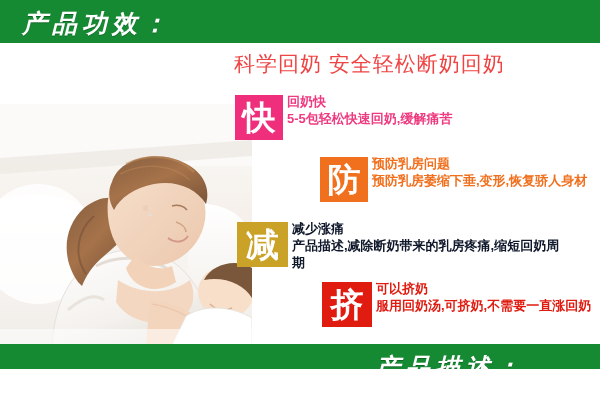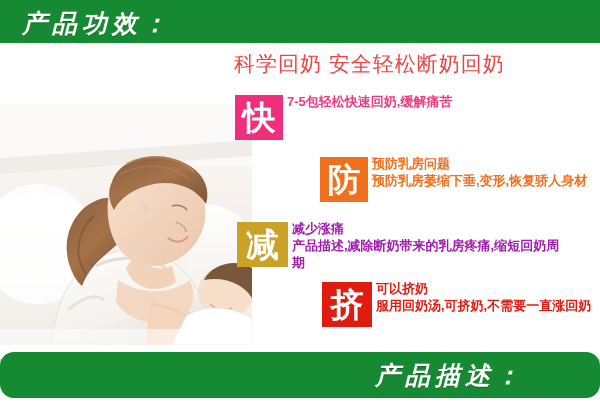--- a/index.html
+++ b/index.html
@@ -27,23 +27,22 @@
     left: 0;
     width: 600px;
     background: #158a32;
     overflow: hidden;
   }
   #banner-top {
     top: 0;
     height: 43px;
   }
   #banner-bottom {
-    top: 352px;
-    height: 46px;
-    border-radius: 14px;
+    top: 344px;
+    height: 25px;
   }
   .banner-text {
     position: absolute;
     color: #ffffff;
     font-family: "Liberation Serif", "DejaVu Serif", serif;
     font-weight: bold;
     font-style: italic;
     font-size: 25px;
     letter-spacing: 5px;
     white-space: nowrap;
@@ -139,21 +138,21 @@
 
   #feature-prevent { left: 320px; top: 157px; }
   #feature-prevent .badge { background: #f0701e; }
   #feature-prevent .ftitle,
   #feature-prevent .fdesc  { color: #f0701e; }
 
   #feature-reduce  { left: 237px; top: 222px; }
   #feature-reduce  .badge { background: #c9a227; width: 51px; }
   #feature-reduce  .ftext { left: 55px; }
   #feature-reduce  .ftitle,
-  #feature-reduce  .fdesc  { color: #a21caf; }
+  #feature-reduce  .fdesc  { color: #0f172a; }
 
   #feature-express { left: 322px; top: 282px; }
   #feature-express .badge { background: #e01b10; width: 50px; }
   #feature-express .ftext { left: 54px; }
   #feature-express .ftitle,
   #feature-express .fdesc  { color: #e01b10; }
 </style>
 </head>
 <body>
 
@@ -242,21 +241,22 @@
       <rect x="0" y="0" width="252" height="241" fill="#ffffff" opacity="0.10"></rect>
       <rect x="0" y="225" width="252" height="16" fill="#ffffff" opacity="0.55"></rect>
     </svg>
   </div>
 
   <div id="main-title">科学回奶  安全轻松断奶回奶</div>
 
   <div class="feature" id="feature-fast">
     <div class="badge">快</div>
     <div class="ftext">
-      <div class="fdesc">7-5包轻松快速回奶,缓解痛苦</div>
+      <div class="ftitle">回奶快</div>
+      <div class="fdesc">5-5包轻松快速回奶,缓解痛苦</div>
     </div>
   </div>
 
   <div class="feature" id="feature-prevent">
     <div class="badge">防</div>
     <div class="ftext">
       <div class="ftitle">预防乳房问题</div>
       <div class="fdesc">预防乳房萎缩下垂,变形,恢复骄人身材</div>
     </div>
   </div>

